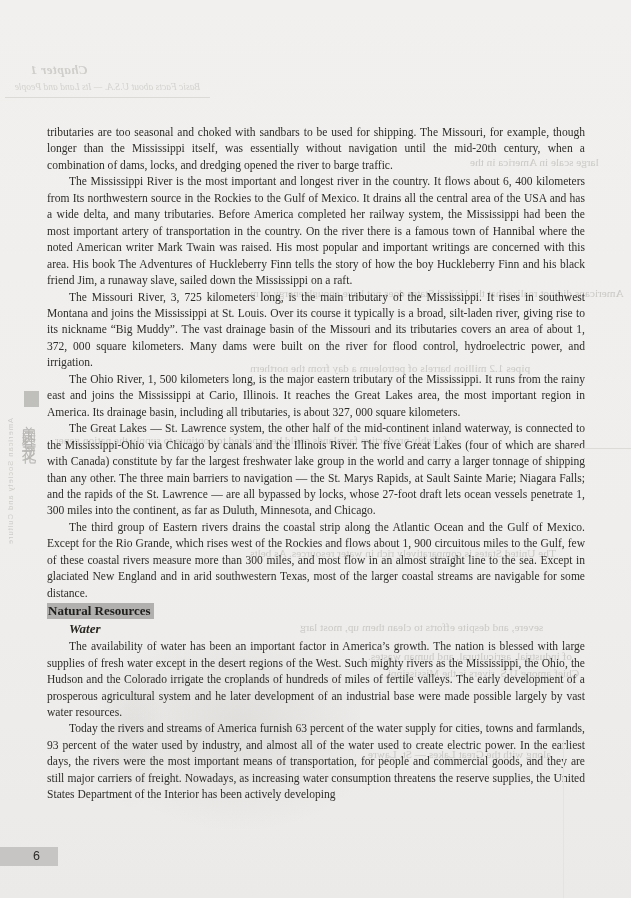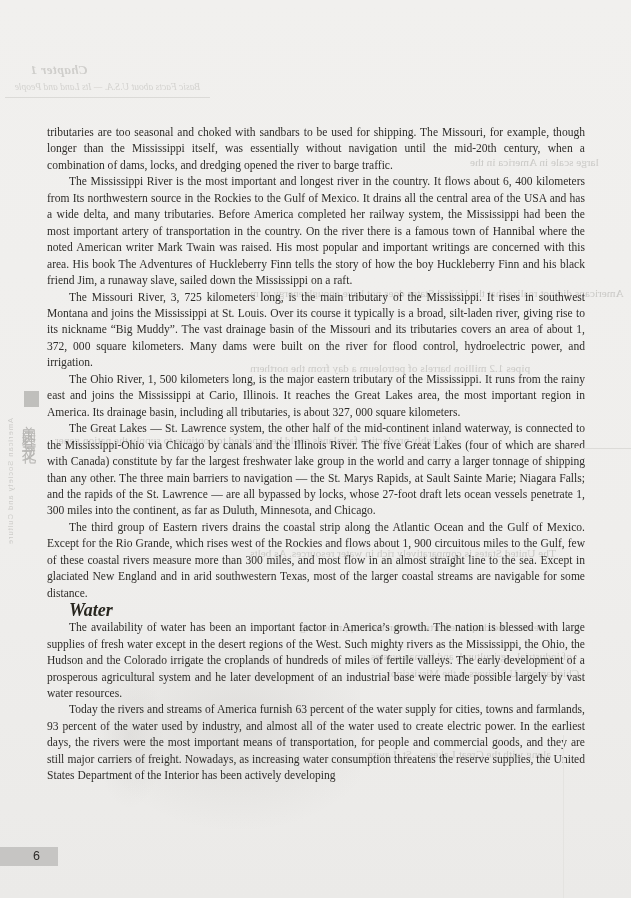--- a/index.html
+++ b/index.html
@@ -45,21 +45,21 @@
   
   .text-block {
     position:absolute; left:47px; top:124px; width:538px;
     color:#2e2c29; font-size:11.55px; line-height:16.45px;
     text-align:justify;
   }
   .para { margin:0; text-indent:22px; }
   .para.first { text-indent:0; }
   .section-heading { margin:1px 0 0 0; font-size:13px; line-height:18px; font-weight:bold; }
   .section-heading .hl { background:#b1b0ae; color:#1f1e1c; padding:0 3px 1px 1px; }
-  .subsection { margin:0; padding-left:22px; font-size:18px; font-weight:bold;
+  .subsection { margin:0; padding-left:22px; font-size:13px; font-weight:bold;
     font-style:italic; line-height:18px; color:#28261f; }
 
   
   .hline { position:absolute; left:570px; top:448px; width:61px; border-top:1px solid #dcdbd8; }
   .vline { position:absolute; left:563px; top:735px; height:163px; border-left:1px solid #e4e3e0; }
 
   
   .page-bar { position:absolute; left:0; top:847px; width:58px; height:19px;
     background:#c6c5c3; box-sizing:border-box;
     font-family:"Liberation Sans", sans-serif; font-size:12.5px; color:#2d2b28;
@@ -91,20 +91,21 @@
 <div class="bleed" style="left:385px; top:667px;">Chief among U.S. rivers is the Mississippi,</div>
 <div class="bleed" style="left:368px; top:748px;">along with the Great Lakes — St. Lawre</div>
 
 <main class="text-block">
   <p class="para first">tributaries are too seasonal and choked with sandbars to be used for shipping. The Missouri, for example, though longer than the Mississippi itself, was essentially without navigation until the mid-20th century, when a combination of dams, locks, and dredging opened the river to barge traffic.</p>
   <p class="para">The Mississippi River is the most important and longest river in the country. It flows about 6, 400 kilometers from Its northwestern source in the Rockies to the Gulf of Mexico. It drains all the central area of the USA and has a wide delta, and many tributaries. Before America completed her railway system, the Mississippi had been the most important artery of transportation in the country. On the river there is a famous town of Hannibal where the noted American writer Mark Twain was raised. His most popular and important writings are concerned with this area. His book The Adventures of Huckleberry Finn tells the story of how the boy Huckleberry Finn and his black friend Jim, a runaway slave, sailed down the Mississippi on a raft.</p>
   <p class="para">The Missouri River, 3, 725 kilometers long, is the main tributary of the Mississippi. It rises in southwest Montana and joins the Mississippi at St. Louis. Over its course it typically is a broad, silt-laden river, giving rise to its nickname “Big Muddy”. The vast drainage basin of the Missouri and its tributaries covers an area of about 1, 372, 000 square kilometers. Many dams were built on the river for flood control, hydroelectric power, and irrigation.</p>
   <p class="para">The Ohio River, 1, 500 kilometers long, is the major eastern tributary of the Mississippi. It runs from the rainy east and joins the Mississippi at Cario, Illinois. It reaches the Great Lakes area, the most important region in America. Its drainage basin, including all tributaries, is about 327, 000 square kilometers.</p>
   <p class="para">The Great Lakes — St. Lawrence system, the other half of the mid-continent inland waterway, is connected to the Mississippi-Ohio via Chicago by canals and the Illinois River. The five Great Lakes (four of which are shared with Canada) constitute by far the largest freshwater lake group in the world and carry a larger tonnage of shipping than any other. The three main barriers to navigation — the St. Marys Rapids, at Sault Sainte Marie; Niagara Falls; and the rapids of the St. Lawrence — are all bypassed by locks, whose 27-foot draft lets ocean vessels penetrate 1, 300 miles into the continent, as far as Duluth, Minnesota, and Chicago.</p>
   <p class="para">The third group of Eastern rivers drains the coastal strip along the Atlantic Ocean and the Gulf of Mexico. Except for the Rio Grande, which rises west of the Rockies and flows about 1, 900 circuitous miles to the Gulf, few of these coastal rivers measure more than 300 miles, and most flow in an almost straight line to the sea. Except in glaciated New England and in arid southwestern Texas, most of the larger coastal streams are navigable for some distance.</p>
+  <h2 class="section-heading"><span class="hl">Natural Resources</span></h2>
   <h3 class="subsection">Water</h3>
   <p class="para">The availability of water has been an important factor in America’s growth. The nation is blessed with large supplies of fresh water except in the desert regions of the West. Such mighty rivers as the Mississippi, the Ohio, the Hudson and the Colorado irrigate the croplands of hundreds of miles of fertile valleys. The early development of a prosperous agricultural system and he later development of an industrial base were made possible largely by vast water resources.</p>
   <p class="para">Today the rivers and streams of America furnish 63 percent of the water supply for cities, towns and farmlands, 93 percent of the water used by industry, and almost all of the water used to create electric power. In the earliest days, the rivers were the most important means of transportation, for people and commercial goods, and they are still major carriers of freight. Nowadays, as increasing water consumption threatens the reserve supplies, the United States Department of the Interior has been actively developing</p>
 </main>
 
 <div class="hline"></div>
 <div class="vline"></div>
 
 <div class="page-bar">
   <span>6</span>

